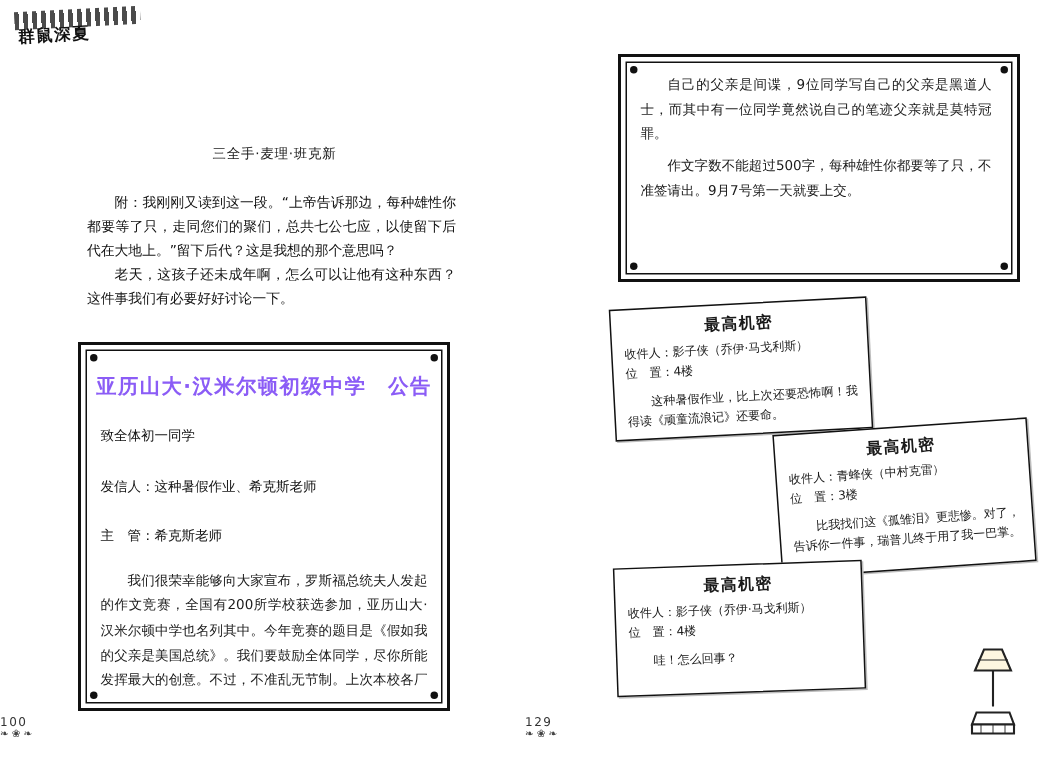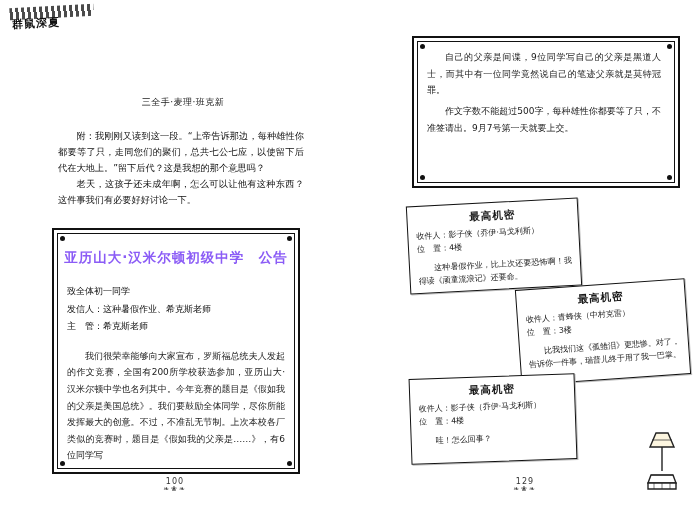--- a/index.html
+++ b/index.html
@@ -127,20 +127,21 @@
     font-weight: bold;
     letter-spacing: 1px;
     margin: 10px 0 16px 0;
     color: #8b5cf6;
   }
   .notice-line {
     font-size: 9px;
     line-height: 1.95;
     color: #111;
     padding-left: 4px;
+    margin-top: 16px;
   }
   .notice-body {
     font-size: 9px;
     line-height: 1.85;
     text-align: justify;
     margin-top: 12px;
     padding: 0 4px;
     text-indent: 2em;
   }
 
@@ -207,21 +208,20 @@
     position: absolute;
     right: 16px; bottom: 16px;
     width: 44px; height: 60px;
   }
 
   
   .folio {
     position: absolute;
     bottom: 14px;
     width: 100%;
-    text-align: center;
     font-size: 8px;
     color: #333;
     letter-spacing: 1px;
   }
   .folio .orn {
     display: block;
     font-size: 7px;
     color: #444;
     letter-spacing: 2px;
     margin-top: -1px;

